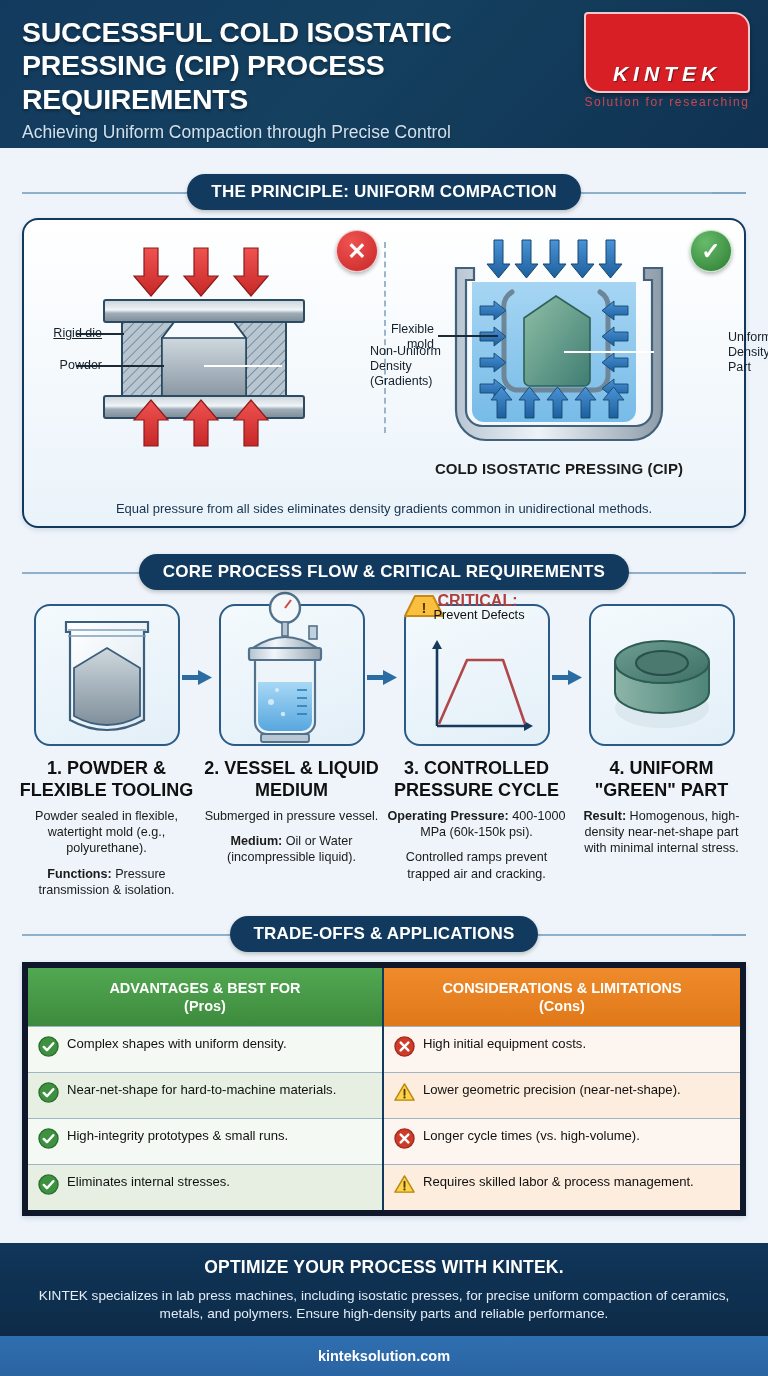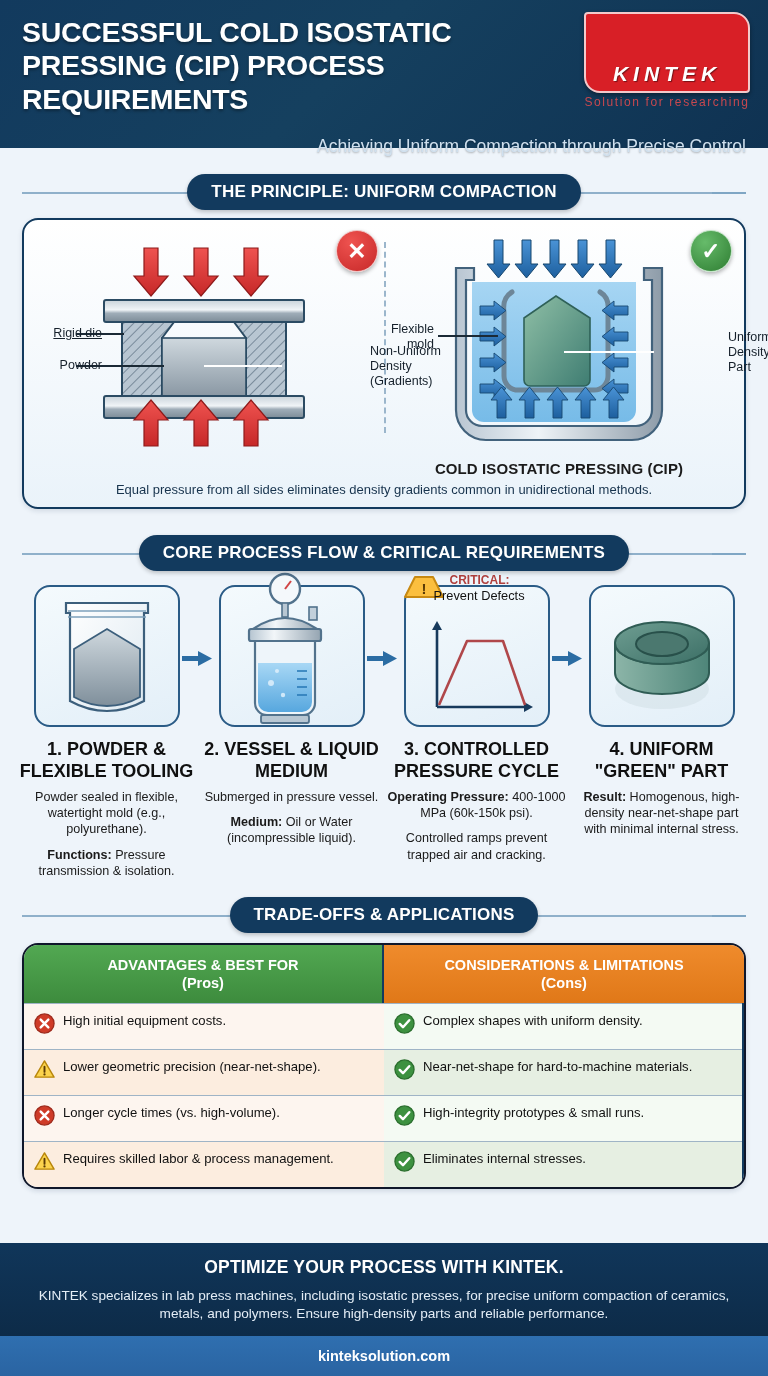--- a/index.html
+++ b/index.html
@@ -17,23 +17,22 @@
     padding: 16px 22px 12px 22px;
     position: relative;
     height: 148px;
   }
   .header h1 {
     color:#fff; font-size:28.5px; font-weight:bold; line-height:1.17;
     letter-spacing:-0.3px; text-shadow:0 2px 3px rgba(0,0,0,.35);
     max-width: 560px;
   }
   .header .sub {
-    color:#cfe0ef; font-size:17.5px; margin-top:20px; font-weight:400;
+    color:#cfe0ef; font-size:17.5px; margin-top:6px; font-weight:400;
     text-shadow:0 1px 2px rgba(0,0,0,.3);
-    text-align:right;
   }
   .logo {
     position:absolute; right:18px; top:12px; width:166px;
   }
   .logo-box {
     background:#d81f26; border:2px solid #f3c9cb; border-radius:4px 16px 4px 16px;
     padding:4px 10px 5px 10px; text-align:center;
     box-shadow:0 2px 4px rgba(0,0,0,.4);
   }
   .logo-box .kt {
@@ -76,21 +75,21 @@
   .badge {
     position:absolute; top:-4px; width:42px; height:42px; border-radius:50%;
     display:flex; align-items:center; justify-content:center;
     font-size:23px; color:#fff; font-weight:bold;
     box-shadow:0 2px 4px rgba(0,0,0,.3);
   }
   .badge.x { right:6px; background:radial-gradient(circle at 35% 28%,#ef5350,#c62828); border:1.5px solid #f0c0c0; }
   .badge.v { right:2px; background:radial-gradient(circle at 35% 28%,#66bb6a,#2e7d32); border:1.5px solid #bfe3c3; }
   .panel-title { font-size:15px; font-weight:bold; color:#1b1b1b; margin-top:6px; letter-spacing:.1px; }
   .caption {
-    text-align:center; font-size:13px; color:#17334d; margin-top:1px; padding:4px 6px 2px;
+    text-align:center; font-size:13px; color:#17334d; margin-top:20px; padding:4px 6px 2px;
   }
   .lbl { position:absolute; font-size:12.5px; color:#15202b; line-height:1.18; }
 
   
   .flow { display:flex; margin:6px 14px 0 14px; align-items:flex-start; }
   .step { flex:1; text-align:center; position:relative; padding:0 3px; }
   .icon-box {
     width:146px; height:142px; margin:0 auto;
     border:2px solid #2a5b86; border-radius:16px;
     background:linear-gradient(160deg,#f4fafd 0%,#e3eff8 100%);
@@ -99,21 +98,21 @@
   .arrow-mid {
     position:absolute; top:66px; right:-13px; width:30px; height:15px; z-index:5;
   }
   .step-title { font-size:18px; font-weight:bold; color:#101010; margin-top:12px; line-height:1.2; }
   .step-body { font-size:12.6px; color:#1a1a1a; margin-top:7px; line-height:1.28; }
   .step-body b { font-weight:bold; }
   .step-body .gap { display:block; height:9px; }
 
   
   .table {
-    margin:2px 22px 0 22px; border:2px solid #0f172a; border-radius:16px; overflow:hidden;
+    margin:2px 22px 0 22px; border:6px solid #0f172a; border-radius:0; overflow:hidden;
     box-shadow:0 2px 5px rgba(20,50,80,.15);
   }
   .thead { display:flex; }
   .th {
     width:50%; padding:11px 8px; text-align:center; color:#fff;
     font-weight:bold; font-size:14.5px; line-height:1.25;
   }
   .th.pro { background:linear-gradient(180deg,#52a852,#3d8b3d); border-right:2px solid #123a5e; }
   .th.con { background:linear-gradient(180deg,#ef8b2c,#e07818); }
   .tbody { display:flex; }
@@ -381,21 +380,21 @@
       <div class="icon-box">
         <svg width="160" height="156" viewBox="0 0 160 156" style="position:absolute;left:-7px;top:-16px">
           <path d="M16 6 L34 6 L44 26 H6 z" fill="#fbbf3f" stroke="#c98a12" stroke-width="2" stroke-linejoin="round"></path>
           <text x="25" y="23" font-size="15" font-weight="bold" fill="#5b3b05" text-anchor="middle" font-family="Liberation Sans, sans-serif">!</text>
           <line x1="38" y1="56" x2="38" y2="136" stroke="#173a5c" stroke-width="2.6"></line>
           <path d="M38 50 l-5 9 h10 z" fill="#173a5c"></path>
           <line x1="38" y1="136" x2="128" y2="136" stroke="#173a5c" stroke-width="2.6"></line>
           <path d="M134 136 l-9 -5 v10 z" fill="#173a5c"></path>
           <path d="M40 134 L68 70 L104 70 L126 134" fill="none" stroke="#b0474a" stroke-width="2.6" stroke-linejoin="round"></path>
         </svg>
-        <div style="position:absolute;left:44px;top:-14px;font-size:12px;font-weight:bold;color:#b0403e;">CRITICAL:</div>
+        <div style="position:absolute;left:32px;top:-14px;font-size:16px;font-weight:bold;color:#b0403e;">CRITICAL:</div>
         <div style="position:absolute;left:28px;top:1px;font-size:12.8px;color:#111;white-space:nowrap;">Prevent Defects</div>
       </div>
       <svg class="arrow-mid" viewBox="0 0 30 15">
         <path d="M0 5 h16 v-5 l14 7.5 -14 7.5 v-5 H0 z" fill="#2b6ca3"></path>
       </svg>
       <div class="step-title">3. CONTROLLED PRESSURE CYCLE</div>
       <div class="step-body">
         <b>Operating Pressure:</b><span> 400-1000 MPa (60k-150k psi).</span>
         <span class="gap"></span>
         <span>Controlled ramps prevent trapped air and cracking.</span>
@@ -438,20 +437,50 @@
       <div class="th pro">
         <div>ADVANTAGES &amp; BEST FOR</div>
         <div>(Pros)</div>
       </div>
       <div class="th con">
         <div>CONSIDERATIONS &amp; LIMITATIONS</div>
         <div>(Cons)</div>
       </div>
     </div>
     <div class="tbody">
+      <div class="tcol pro">
+        <div class="trow">
+          <svg class="ic" viewBox="0 0 22 22">
+              <circle cx="11" cy="11" r="10" fill="#3d9140" stroke="#2a6e2d" stroke-width="1.4"></circle>
+              <path d="M6 11.5 l3.4 3.4 L16 7.6" stroke="#fff" stroke-width="2.6" fill="none" stroke-linecap="round" stroke-linejoin="round"></path>
+            </svg>
+          <span>Complex shapes with uniform density.</span>
+        </div>
+        <div class="trow">
+          <svg class="ic" viewBox="0 0 22 22">
+              <circle cx="11" cy="11" r="10" fill="#3d9140" stroke="#2a6e2d" stroke-width="1.4"></circle>
+              <path d="M6 11.5 l3.4 3.4 L16 7.6" stroke="#fff" stroke-width="2.6" fill="none" stroke-linecap="round" stroke-linejoin="round"></path>
+            </svg>
+          <span>Near-net-shape for hard-to-machine materials.</span>
+        </div>
+        <div class="trow">
+          <svg class="ic" viewBox="0 0 22 22">
+              <circle cx="11" cy="11" r="10" fill="#3d9140" stroke="#2a6e2d" stroke-width="1.4"></circle>
+              <path d="M6 11.5 l3.4 3.4 L16 7.6" stroke="#fff" stroke-width="2.6" fill="none" stroke-linecap="round" stroke-linejoin="round"></path>
+            </svg>
+          <span>High-integrity prototypes &amp; small runs.</span>
+        </div>
+        <div class="trow">
+          <svg class="ic" viewBox="0 0 22 22">
+              <circle cx="11" cy="11" r="10" fill="#3d9140" stroke="#2a6e2d" stroke-width="1.4"></circle>
+              <path d="M6 11.5 l3.4 3.4 L16 7.6" stroke="#fff" stroke-width="2.6" fill="none" stroke-linecap="round" stroke-linejoin="round"></path>
+            </svg>
+          <span>Eliminates internal stresses.</span>
+        </div>
+      </div>
       <div class="tcol con">
         <div class="trow">
           <svg class="ic" viewBox="0 0 22 22">
               <circle cx="11" cy="11" r="10" fill="#cf3b28" stroke="#9e2a1c" stroke-width="1.4"></circle>
               <path d="M7 7 l8 8 M15 7 l-8 8" stroke="#fff" stroke-width="2.6" stroke-linecap="round"></path>
             </svg>
           <span>High initial equipment costs.</span>
         </div>
         <div class="trow">
           <svg class="ic" viewBox="0 0 22 22">
@@ -470,50 +499,20 @@
         </div>
         <div class="trow">
           <svg class="ic" viewBox="0 0 22 22">
               <path d="M11 2 L21 19 H1 z" fill="#fbd34d" stroke="#b8860b" stroke-width="1.5" stroke-linejoin="round"></path>
               <path d="M11 8 v5.5" stroke="#5b3b05" stroke-width="2" stroke-linecap="round"></path>
               <circle cx="11" cy="16.2" r="1.2" fill="#5b3b05"></circle>
             </svg>
           <span>Requires skilled labor &amp; process management.</span>
         </div>
       </div>
-      <div class="tcol pro">
-        <div class="trow">
-          <svg class="ic" viewBox="0 0 22 22">
-              <circle cx="11" cy="11" r="10" fill="#3d9140" stroke="#2a6e2d" stroke-width="1.4"></circle>
-              <path d="M6 11.5 l3.4 3.4 L16 7.6" stroke="#fff" stroke-width="2.6" fill="none" stroke-linecap="round" stroke-linejoin="round"></path>
-            </svg>
-          <span>Complex shapes with uniform density.</span>
-        </div>
-        <div class="trow">
-          <svg class="ic" viewBox="0 0 22 22">
-              <circle cx="11" cy="11" r="10" fill="#3d9140" stroke="#2a6e2d" stroke-width="1.4"></circle>
-              <path d="M6 11.5 l3.4 3.4 L16 7.6" stroke="#fff" stroke-width="2.6" fill="none" stroke-linecap="round" stroke-linejoin="round"></path>
-            </svg>
-          <span>Near-net-shape for hard-to-machine materials.</span>
-        </div>
-        <div class="trow">
-          <svg class="ic" viewBox="0 0 22 22">
-              <circle cx="11" cy="11" r="10" fill="#3d9140" stroke="#2a6e2d" stroke-width="1.4"></circle>
-              <path d="M6 11.5 l3.4 3.4 L16 7.6" stroke="#fff" stroke-width="2.6" fill="none" stroke-linecap="round" stroke-linejoin="round"></path>
-            </svg>
-          <span>High-integrity prototypes &amp; small runs.</span>
-        </div>
-        <div class="trow">
-          <svg class="ic" viewBox="0 0 22 22">
-              <circle cx="11" cy="11" r="10" fill="#3d9140" stroke="#2a6e2d" stroke-width="1.4"></circle>
-              <path d="M6 11.5 l3.4 3.4 L16 7.6" stroke="#fff" stroke-width="2.6" fill="none" stroke-linecap="round" stroke-linejoin="round"></path>
-            </svg>
-          <span>Eliminates internal stresses.</span>
-        </div>
-      </div>
     </div>
   </div>
 
   <div class="footer">
     <h3>OPTIMIZE YOUR PROCESS WITH KINTEK.</h3>
     <p>KINTEK specializes in lab press machines, including isostatic presses, for precise uniform compaction of ceramics, metals, and polymers. Ensure high-density parts and reliable performance.</p>
   </div>
   <div class="urlbar">
     <span>kinteksolution.com</span>
   </div>

